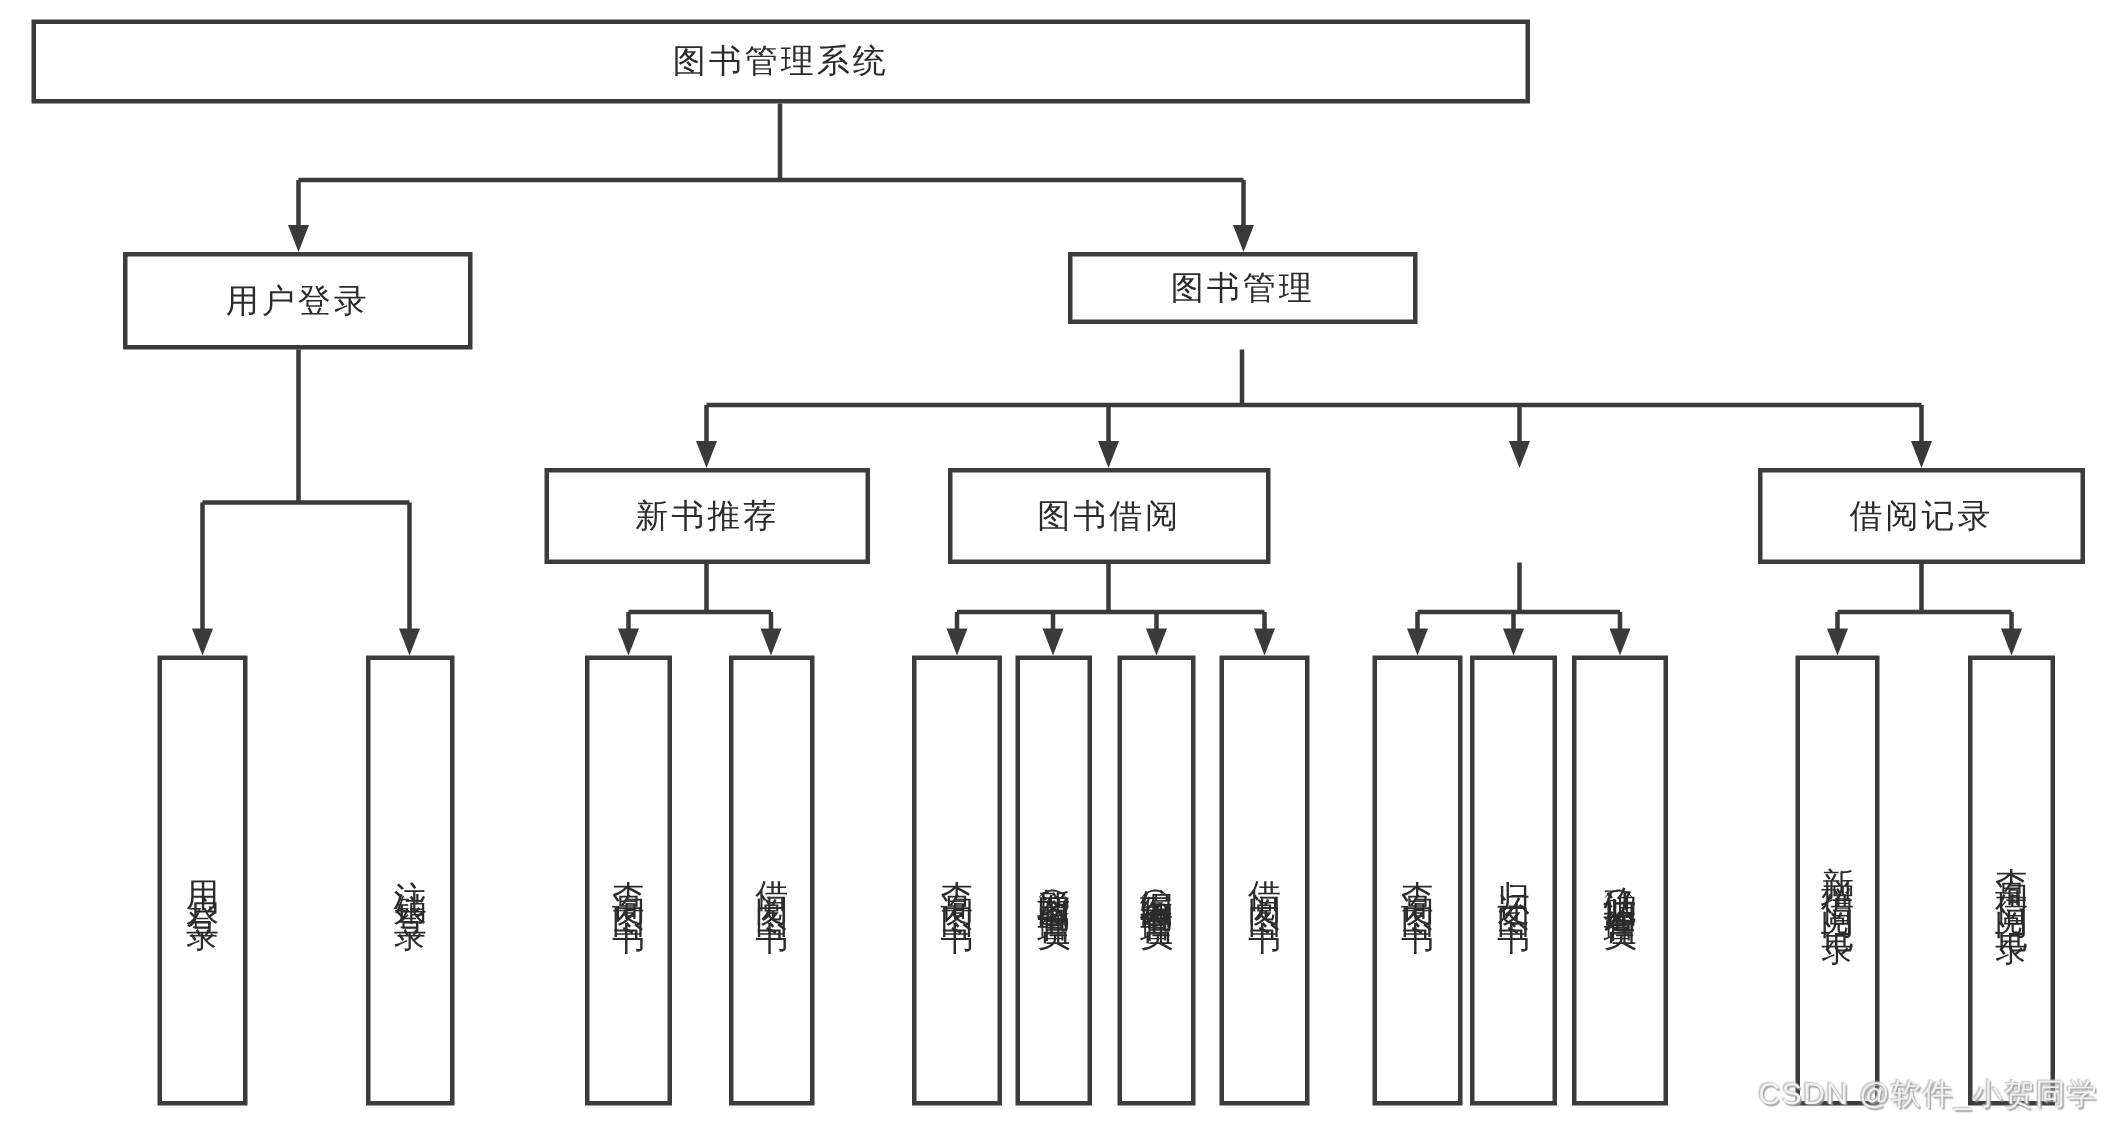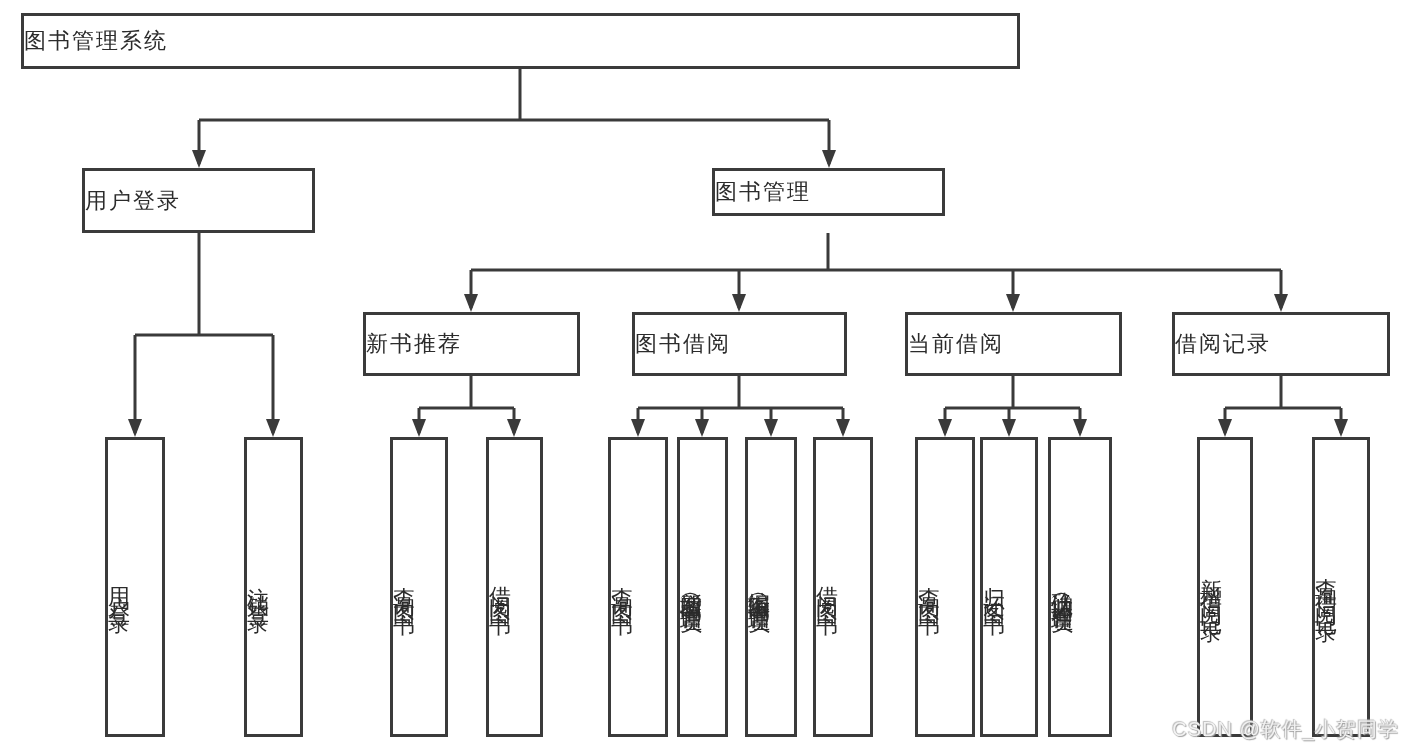--- a/index.html
+++ b/index.html
@@ -16,21 +16,21 @@
     left: 0; top: 0;
     width: 1405px; height: 747px;
   }
   .node {
     position: absolute;
     box-sizing: border-box;
     border: 3px solid #3b3b3b;
     background: #ffffff;
     display: flex;
     align-items: center;
-    justify-content: flex-start;
+    justify-content: center;
   }
   .node span {
     font-size: 22px;
     color: #2b2b2b;
     letter-spacing: 2px;
     white-space: nowrap;
   }
   .node.v span {
     writing-mode: vertical-rl;
     text-orientation: mixed;
@@ -99,23 +99,20 @@
   <div class="node" style="left:712px;top:168px;width:233px;height:48px">
     <span>图书管理</span>
   </div>
 
   <div class="node" style="left:632px;top:312px;width:215px;height:64px">
     <span>图书借阅</span>
   </div>
   <div class="node" style="left:363px;top:312px;width:217px;height:64px">
     <span>新书推荐</span>
   </div>
-  <div class="node" style="left:905px;top:312px;width:217px;height:64px">
-    <span>当前借阅</span>
-  </div>
   <div class="node" style="left:1172px;top:312px;width:218px;height:64px">
     <span>借阅记录</span>
   </div>
 
   <div class="node v" style="left:105px;top:437px;width:60px;height:300px">
     <span>用户登录</span>
   </div>
   <div class="node v" style="left:244px;top:437px;width:59px;height:300px">
     <span>注销登录</span>
   </div>

